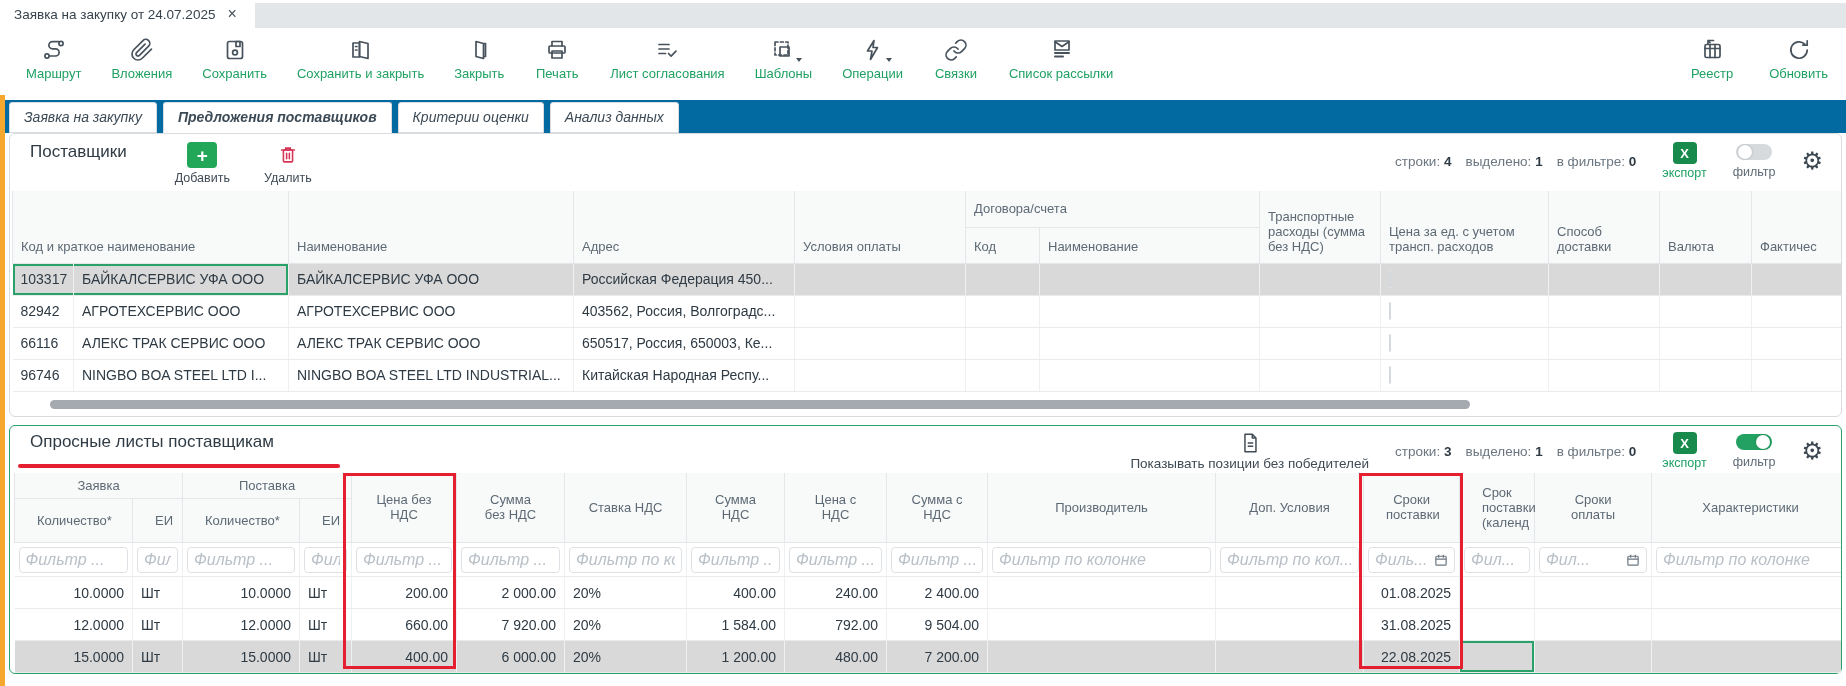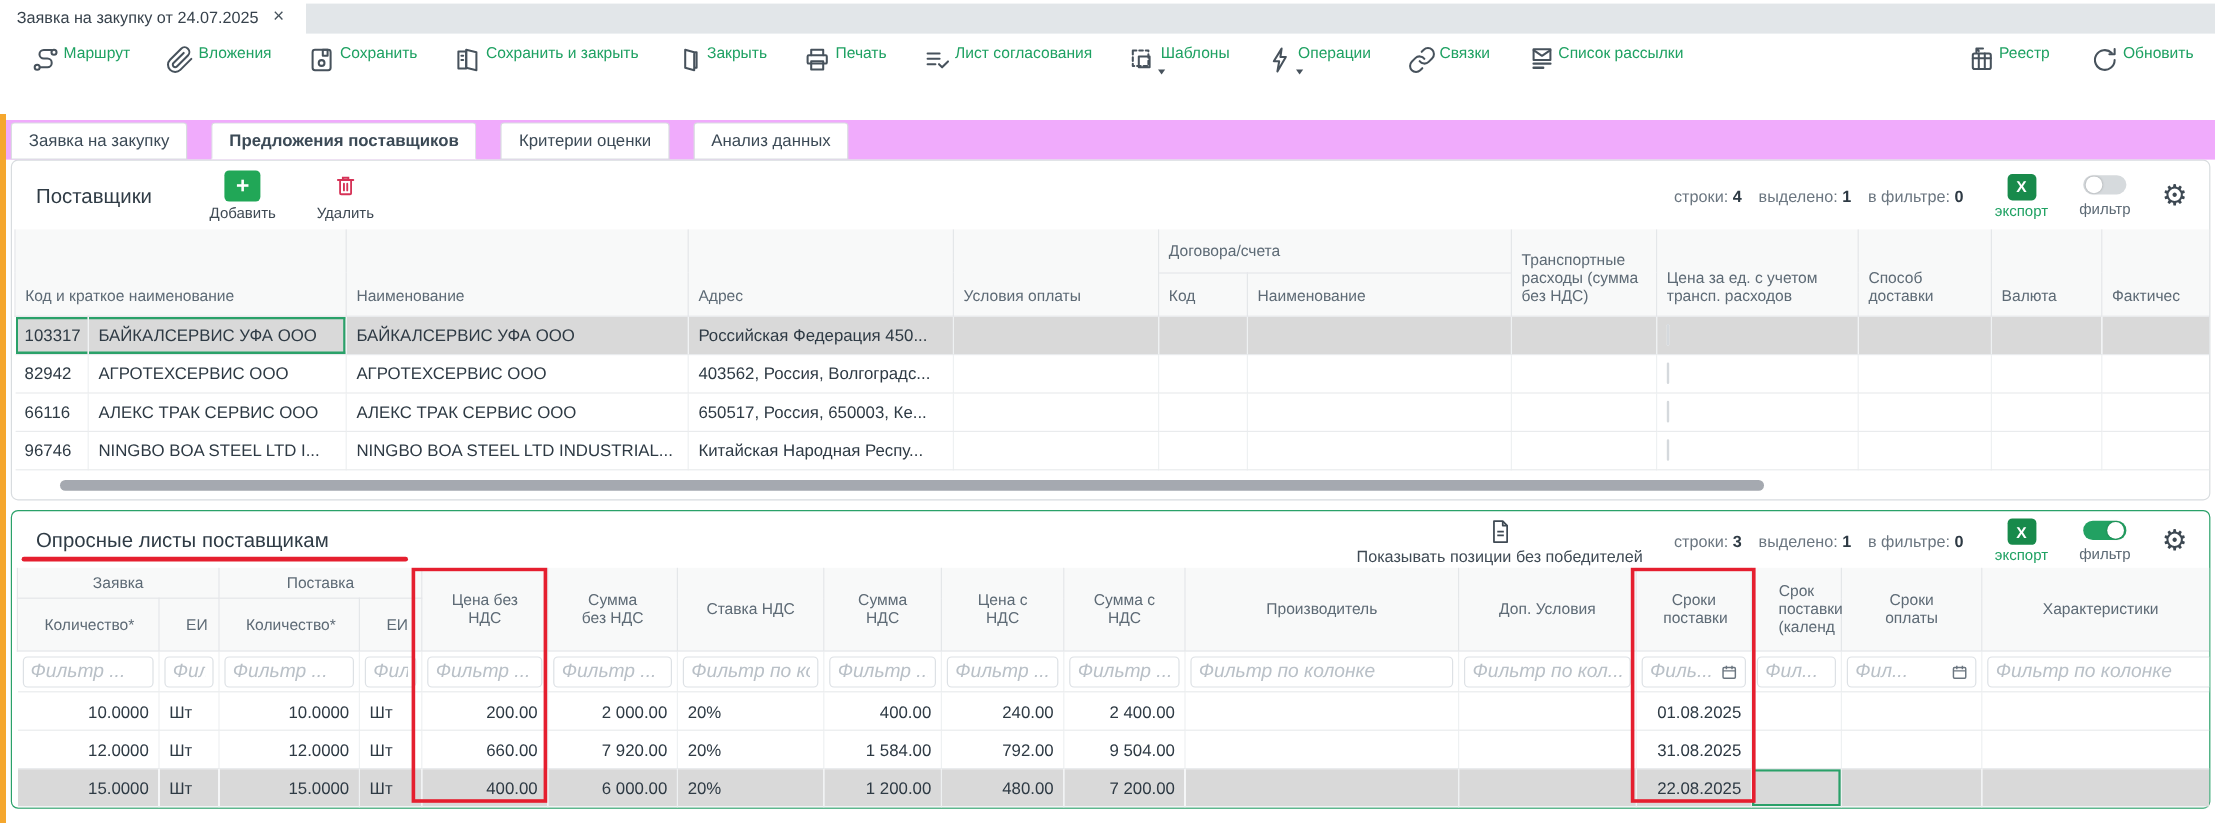--- a/index.html
+++ b/index.html
@@ -8,44 +8,44 @@
 
   
   .win-strip { height:28px; display:flex; align-items:stretch; background:#fff; }
   .win-tab { display:flex; align-items:center; padding:0 14px; background:#fff;
     font-size:13.5px; color:#37424c; white-space:nowrap; }
   .win-tab .x { margin-left:12px; font-size:16px; color:#46525c; cursor:pointer; }
   .win-strip-rest { flex:1; background:#e2e6e9; margin:3px 0 0 4px; }
 
   
   .toolbar { height:72px; display:flex; align-items:flex-start; padding:8px 18px 0 26px; gap:30px; background:#fff; }
-  .tb-item { display:flex; flex-direction:row; align-items:flex-start; gap:3px; cursor:pointer; min-width:46px; }
+  .tb-item { display:flex; flex-direction:column; align-items:center; gap:3px; cursor:pointer; min-width:46px; }
   .tb-item .ic { height:27px; display:flex; align-items:center; justify-content:center; position:relative; }
   .tb-item .lbl { font-size:13px; color:#1ea162; white-space:nowrap; }
   .tb-item svg { stroke:#47525c; fill:none; stroke-width:1.7; stroke-linecap:round; stroke-linejoin:round; }
   .caret { position:absolute; right:-7px; bottom:1px; width:0; height:0;
     border-left:3.5px solid transparent; border-right:3.5px solid transparent; border-top:4.5px solid #47525c; }
   .tb-right { margin-left:auto; display:flex; gap:34px; }
 
   
-  .tabs { height:33px; display:flex; align-items:flex-end; padding-left:9px; gap:20px; background:#f0abfc; }
+  .tabs { height:33px; display:flex; align-items:flex-end; padding-left:9px; gap:6px; background:#0369a1;font-style:italic; }
   .tab { border:1px solid #d9dde1; border-radius:3px 3px 0 0; background:#fff; padding:6px 14px 7px;
     font-size:14px; color:#3c4a56; white-space:nowrap; cursor:pointer; }
   .tab.active { font-weight:700; border-bottom-color:#fff; }
 
   
   .stripe { position:absolute; left:0; top:95px; width:5px; height:591px; background:#f5a72e; }
 
   
   .content { padding:0 4px 0 9px; }
   .panel { border:1px solid #d8dcdf; border-radius:6px; background:#fff; }
   .panel1 { margin-top:0; }
   .panel2 { margin-top:8px; border:1.5px solid #2aa169; position:relative; }
 
-  .panel-head { display:flex; align-items:center; padding:8px 18px 6px 20px; }
+  .panel-head { display:flex; align-items:flex-start; padding:8px 18px 6px 20px; }
   .panel-title { font-size:17px; color:#2f3b45; }
   .btn-col { display:flex; flex-direction:column; align-items:center; gap:3px; cursor:pointer; }
   .btn-col .blbl { font-size:12.5px; color:#3f4a54; }
   .add-btn { width:30px; height:26px; border-radius:4px; background:#21a757; color:#fff;
     display:flex; align-items:center; justify-content:center; font-size:19px; font-weight:700; line-height:1; }
   .del-ic { width:30px; height:26px; display:flex; align-items:center; justify-content:center; }
   .del-ic svg { stroke:#d63357; fill:none; stroke-width:1.7; stroke-linecap:round; }
 
   .head-right { margin-left:auto; display:flex; align-items:center; gap:26px; }
   .stats { display:flex; gap:14px; font-size:13.5px; color:#6b7680; white-space:nowrap; }

